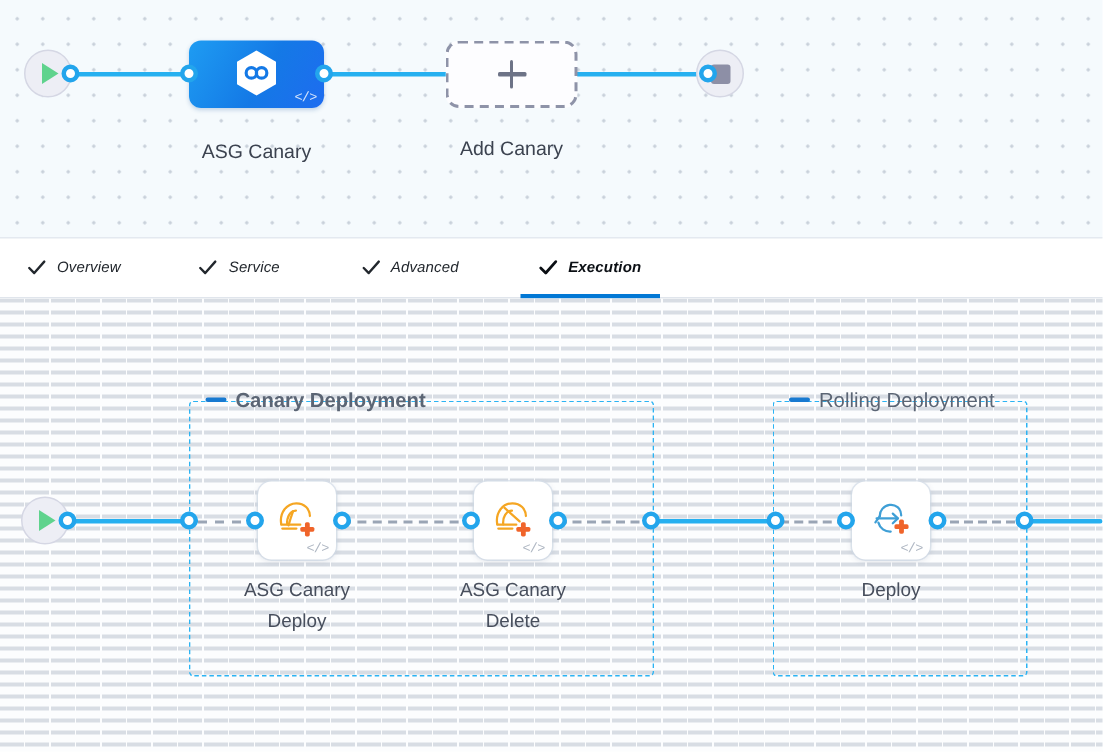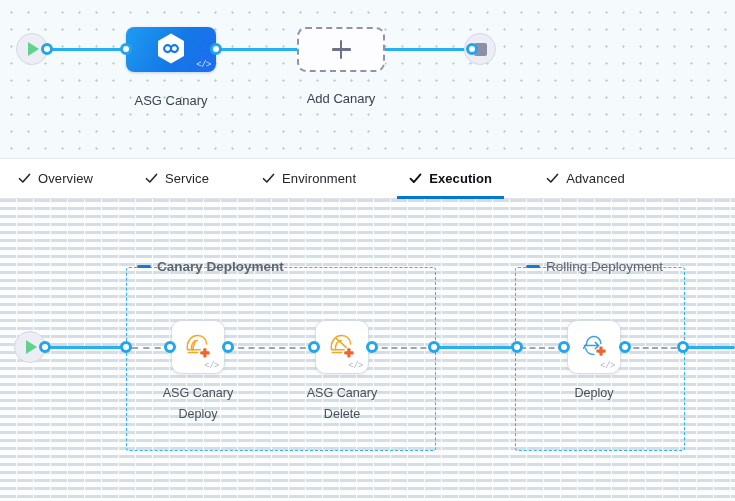--- a/index.html
+++ b/index.html
@@ -45,23 +45,24 @@
     padding: 0 2px;
     cursor: pointer;
     white-space: nowrap;
   }
   .tab .tick {
     width: 13px; height: 13px;
     flex: 0 0 auto;
     display: block;
   }
   .tab .tab-label {
-    font-size: 13px;
+    font-size: 10px;
     color: #22272d;
     letter-spacing: 0.1px;
+    font-style: italic;
   }
   .tab.active .tab-label { font-weight: bold; color: #0b0f14; }
   .tab.active::after {
     content: "";
     position: absolute;
     left: -10px; right: -10px;
     bottom: 0;
     height: 3px;
     background: #0278d5;
   }
@@ -295,39 +296,33 @@
     <span class="tab-label">Overview</span>
   </div>
 
   <div class="tab" style="margin-left:48px;">
     <svg class="tick" viewBox="0 0 14 14">
       <path d="M1.6 7.2 L5.2 10.8 L12.4 2.6" fill="none" stroke="#22272d" stroke-width="1.7" stroke-linecap="round" stroke-linejoin="round"></path>
     </svg>
     <span class="tab-label">Service</span>
   </div>
 
-  <div class="tab" style="margin-left:49px;">
+
+  <div class="tab" style="margin-left:50px;">
     <svg class="tick" viewBox="0 0 14 14">
       <path d="M1.6 7.2 L5.2 10.8 L12.4 2.6" fill="none" stroke="#22272d" stroke-width="1.7" stroke-linecap="round" stroke-linejoin="round"></path>
     </svg>
-    <span class="tab-label">Environment</span>
+    <span class="tab-label">Advanced</span>
   </div>
 
   <div class="tab active" style="margin-left:49px;">
     <svg class="tick" viewBox="0 0 14 14">
       <path d="M1.6 7.2 L5.2 10.8 L12.4 2.6" fill="none" stroke="#0b0f14" stroke-width="2" stroke-linecap="round" stroke-linejoin="round"></path>
     </svg>
     <span class="tab-label">Execution</span>
-  </div>
-
-  <div class="tab" style="margin-left:50px;">
-    <svg class="tick" viewBox="0 0 14 14">
-      <path d="M1.6 7.2 L5.2 10.8 L12.4 2.6" fill="none" stroke="#22272d" stroke-width="1.7" stroke-linecap="round" stroke-linejoin="round"></path>
-    </svg>
-    <span class="tab-label">Advanced</span>
   </div>
 </div>
 
 <div id="exec-canvas">
 
   <div class="group-box" style="left:126px; top:68px; width:310px; height:184px;font-weight:bold;">
     <div class="group-title">
       <span class="group-dash"></span>
       <span class="group-label">Canary Deployment</span>
     </div>

